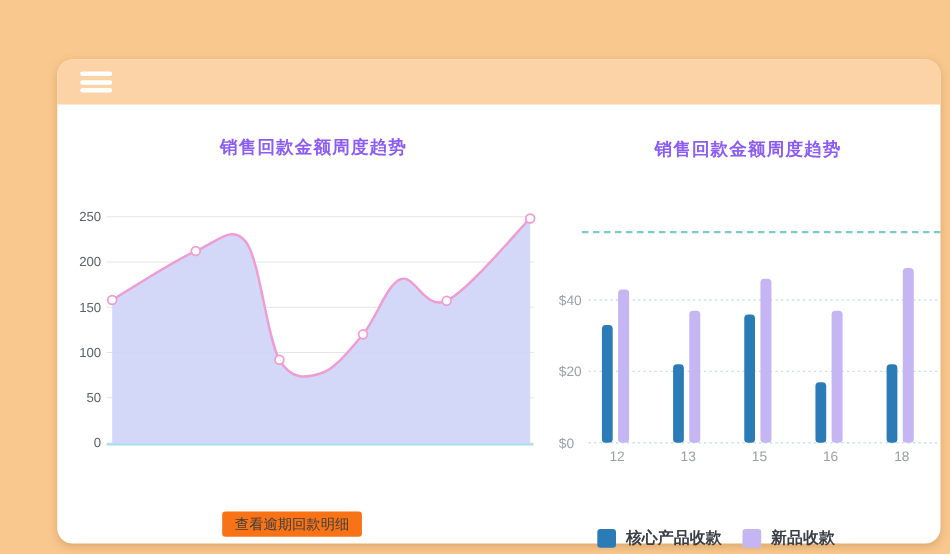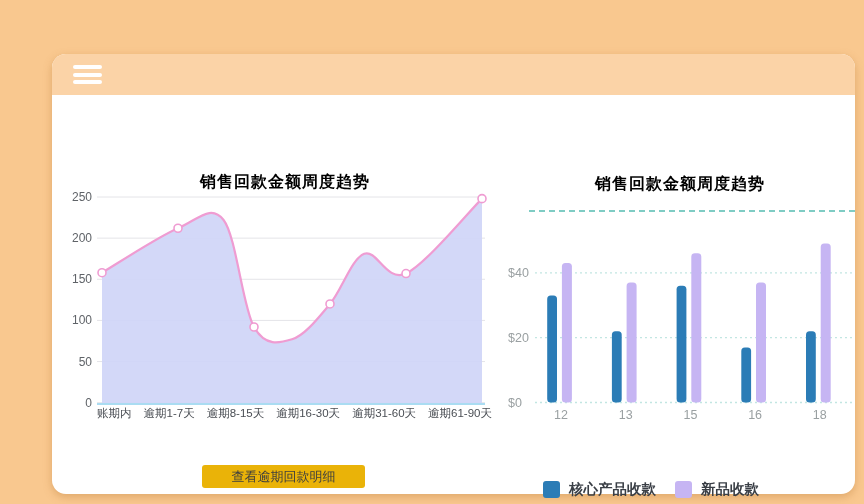--- a/index.html
+++ b/index.html
@@ -5,37 +5,37 @@
   * { margin:0; padding:0; box-sizing:border-box; }
   html,body { width:864px; height:504px; overflow:hidden; }
   body { font-family:"Liberation Sans","DejaVu Sans",sans-serif; background:#f9c88f; position:relative; }
   .stage { position:absolute; left:0; top:0; width:864px; height:504px; background:#f9c88f; }
   .card { position:absolute; left:52px; top:54px; width:803px; height:440px;
           background:#ffffff; border-radius:14px; box-shadow:0 3px 8px rgba(176,108,40,.35); }
   .card-header { position:absolute; left:0; top:0; width:100%; height:41px;
                  background:#fbd3a7; border-radius:14px 14px 0 0; }
   .menu-btn { position:absolute; left:21px; top:11px; width:29px; height:19px; cursor:pointer; }
   .menu-btn .bar { display:block; width:29px; height:4px; background:#ffffff; border-radius:2px; margin-bottom:3.5px; }
-  .chart-title { position:absolute; font-size:16px; font-weight:700; color:#000000; letter-spacing:1px; text-align:center;margin-top:48px; }
+  .chart-title { position:absolute; font-size:16px; font-weight:700; color:#8b5cf6; letter-spacing:1px; text-align:center; }
   .title-left  { left:33px; top:70px; width:400px; }
   .title-right { left:453px; top:72px; width:350px; }
   .growth-value { position:absolute; left:453px; top:98px; width:295px; text-align:right;
                   font-size:28px; font-weight:400; color:#b7bbf0; letter-spacing:1px; }
   .dashed-ref { position:absolute; left:477px; top:156px; width:326px; height:0;
                 border-top:2px dashed #7fccc4; }
   .line-chart-svg { position:absolute; left:18px; top:131px; }
   .bar-chart-svg  { position:absolute; left:453px; top:181px; }
   .x-labels { position:absolute; left:45px; top:352px; width:395px; display:flex;
               justify-content:space-between; font-size:11.5px; color:#4a4e54; white-space:nowrap; }
   .legend { position:absolute; left:491px; top:426px; display:flex; align-items:center; gap:19px; }
   .legend-item { display:flex; align-items:center; gap:9px; cursor:pointer; }
   .legend-swatch { width:17px; height:17px; border-radius:3px; }
   .legend-label { font-size:14.5px; font-weight:700; color:#3a3f46; }
-  .detail-btn { position:absolute; left:150px; top:411px; width:163px; height:23px;
-                background:#eab308; border:none; border-radius:3px; font-size:13px; color:#40403e;
+  .detail-btn { position:absolute; left:150px; top:411px; width:127px; height:23px;
+                background:#f97316; border:none; border-radius:3px; font-size:13px; color:#40403e;
                 display:flex; align-items:center; justify-content:center; cursor:pointer;
                 font-family:"Liberation Sans","DejaVu Sans",sans-serif; }
 </style>
 </head>
 <body>
 
 <div class="stage">
   <div class="card">
 
     <div class="card-header">
@@ -70,28 +70,20 @@
         <line x1="27" y1="219" x2="415" y2="219" stroke="#aadcf2" stroke-width="2"></line>
         <path d="M 32 87.6976 C 44.7 80.3, 87.7 52.0, 108.0 43.3 C 128.3 34.5, 140.9 18.6, 153.6 35.0 C 166.3 51.5, 172.6 122.1, 184.0 142.0 C 195.4 161.9, 209.3 158.2, 222.0 154.3 C 234.7 150.5, 248.0 133.2, 260.0 119.0 C 272.0 104.7, 281.5 73.8, 294.2 68.8 C 306.9 63.7, 316.4 97.7, 336.0 88.5 C 355.6 79.3, 399.3 26.1, 412.0 13.6" fill="none" stroke="#ef9cd2" stroke-width="2.2"></path>
         <circle cx="32" cy="87.6976" r="4" fill="#ffffff" stroke="#ef9cd2" stroke-width="1.6"></circle>
         <circle cx="108" cy="43.266400000000004" r="4" fill="#ffffff" stroke="#ef9cd2" stroke-width="1.6"></circle>
         <circle cx="184" cy="142.0024" r="4" fill="#ffffff" stroke="#ef9cd2" stroke-width="1.6"></circle>
         <circle cx="260" cy="118.964" r="4" fill="#ffffff" stroke="#ef9cd2" stroke-width="1.6"></circle>
         <circle cx="336" cy="88.5204" r="4" fill="#ffffff" stroke="#ef9cd2" stroke-width="1.6"></circle>
         <circle cx="412" cy="13.645600000000002" r="4" fill="#ffffff" stroke="#ef9cd2" stroke-width="1.6"></circle>
       </svg>
 
-    <div class="x-labels" id="lineXLabels">
-        <span>账期内</span>
-        <span>逾期1-7天</span>
-        <span>逾期8-15天</span>
-        <span>逾期16-30天</span>
-        <span>逾期31-60天</span>
-        <span>逾期61-90天</span>
-      </div>
 
     <svg class="bar-chart-svg" id="barChart" width="350" height="192">
         <line x1="30" y1="167.5" x2="348" y2="167.5" stroke="#c2e6e2" stroke-width="1.3" stroke-dasharray="2 3"></line>
         <text x="3" y="172" text-anchor="start" font-size="12.5" fill="#9aa0a2">$0</text>
         <line x1="30" y1="102.64" x2="348" y2="102.64" stroke="#c2e6e2" stroke-width="1.3" stroke-dasharray="2 3"></line>
         <text x="3" y="107.14" text-anchor="start" font-size="12.5" fill="#9aa0a2">$20</text>
         <line x1="30" y1="37.78" x2="348" y2="37.78" stroke="#c2e6e2" stroke-width="1.3" stroke-dasharray="2 3"></line>
         <text x="3" y="42.28" text-anchor="start" font-size="12.5" fill="#9aa0a2">$40</text>
         <rect x="42.2" y="60.5" width="9.8" height="107.0" rx="3.5" fill="#2b7cb6"></rect>
         <rect x="56.9" y="28.1" width="10" height="139.4" rx="3.5" fill="#c6b5f3"></rect>

